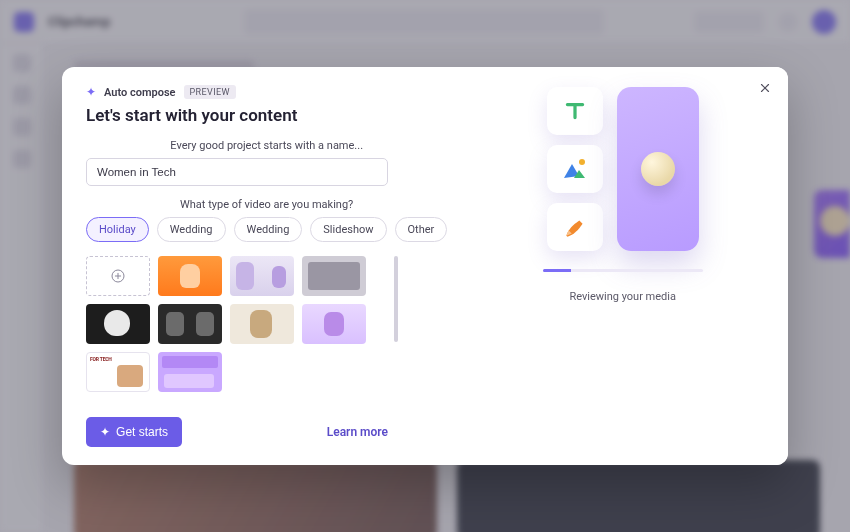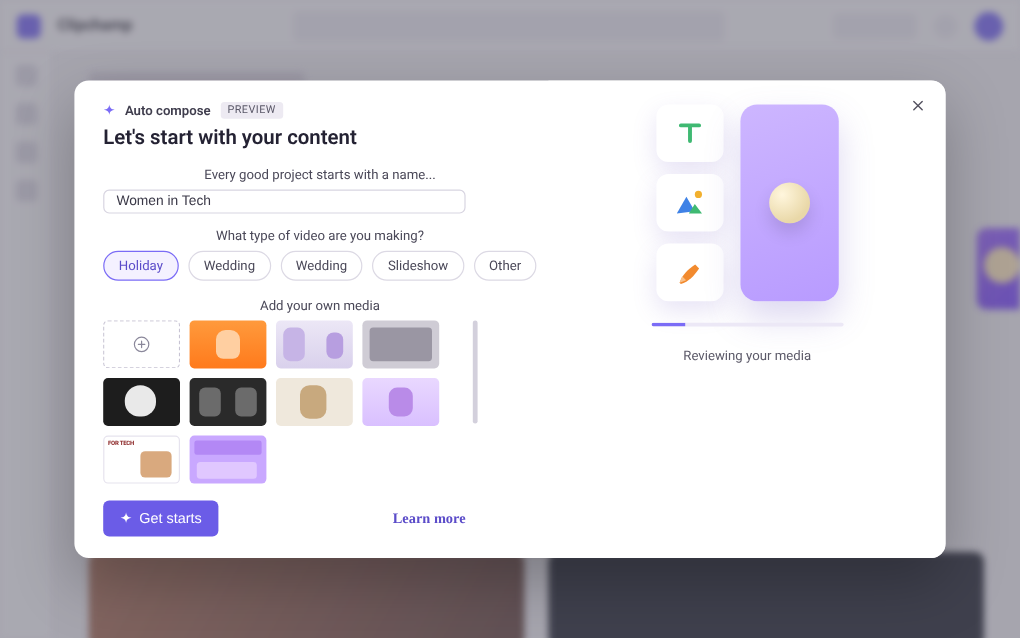--- a/index.html
+++ b/index.html
@@ -57,21 +57,21 @@
   .t3{background:#cfccd5;} .t3::before{content:"";position:absolute;inset:6px 6px 6px 6px;background:#9a96a3;border-radius:3px;}
   .t4{background:#1d1d1d;} .t4::after{content:"";position:absolute;left:18px;top:6px;width:26px;height:26px;background:#e9e9e9;border-radius:50% 50% 46% 46%;}
   .t5{background:#2a2a2a;} .t5::before{content:"";position:absolute;left:8px;top:8px;width:18px;height:24px;background:#6b6b6b;border-radius:5px;} .t5::after{content:"";position:absolute;right:8px;top:8px;width:18px;height:24px;background:#6b6b6b;border-radius:5px;}
   .t6{background:#efe8dc;} .t6::after{content:"";position:absolute;left:20px;top:6px;width:22px;height:28px;background:#c8a97e;border-radius:8px;}
   .t7{background:linear-gradient(#e9d8ff,#d9c0ff);} .t7::after{content:"";position:absolute;left:22px;top:8px;width:20px;height:24px;background:#b98be8;border-radius:7px;}
   .t8{background:#fff;border:1px solid #e6e3ee;} .t8::before{content:"FOR TECH";position:absolute;left:3px;top:3px;font-size:5px;font-weight:800;color:#8e2b2b;letter-spacing:-.2px;} .t8::after{content:"";position:absolute;right:6px;bottom:4px;width:26px;height:22px;background:#d9a97e;border-radius:4px;}
   .t9{background:#c9a8ff;} .t9::before{content:"";position:absolute;left:4px;top:4px;right:4px;height:12px;background:#b388f5;border-radius:2px;} .t9::after{content:"";position:absolute;left:6px;bottom:4px;width:50px;height:14px;background:#e0c7ff;border-radius:3px;}
 
   .footer{margin-top:auto;display:flex;align-items:center;justify-content:space-between;width:302px;padding-top:14px;}
   .primary{background:#6b5ce7;color:#fff;border:none;border-radius:5px;font-size:12px;font-weight:500;padding:8px 14px;display:flex;align-items:center;gap:6px;cursor:pointer;}
-  .link{font-size:12px;font-weight:600;color:#5b4cc9;cursor:pointer;font-family:Liberation Serif, serif;}
+  .link{font-size:12px;font-weight:600;color:#5b4cc9;cursor:pointer;}
 
   
   .right{flex:1;background:#fff;display:flex;flex-direction:column;align-items:center;justify-content:flex-start;gap:18px;padding:20px;}
   .illus{display:flex;gap:14px;align-items:center;}
   .col{display:flex;flex-direction:column;gap:10px;}
   .card{width:56px;height:48px;background:#fff;border-radius:10px;box-shadow:0 8px 20px rgba(120,100,200,.18);display:flex;align-items:center;justify-content:center;}
   .big{width:82px;height:164px;background:linear-gradient(160deg,#cdb6ff,#b89bff);border-radius:14px;box-shadow:0 14px 28px rgba(120,100,200,.25);display:flex;align-items:center;justify-content:center;}
   .ball{width:34px;height:34px;background:radial-gradient(circle at 32% 30%,#fff6dd,#e9d8a8 70%);border-radius:50%;box-shadow:0 8px 14px rgba(0,0,0,.12);}
   .progress{width:160px;height:3px;background:#ece8f6;border-radius:2px;overflow:hidden;}
   .progress i{display:block;width:18%;height:100%;background:#7b6cf6;}
@@ -131,21 +131,20 @@
 
       <div class="lbl">What type of video are you making?</div>
       <div class="chips">
         <span class="chip sel">Holiday</span>
         <span class="chip">Wedding</span>
         <span class="chip">Wedding</span>
         <span class="chip">Slideshow</span>
         <span class="chip">Other</span>
       </div>
 
-      <div class="lbl">Add your own media</div>
       <div class="media-wrap">
         <div class="media-grid">
           <div class="tile add">
             <svg viewBox="0 0 24 24">
                 <circle cx="12" cy="12" r="9" fill="none" stroke="currentColor" stroke-width="1.5"></circle>
                 <path d="M12 8v8M8 12h8" stroke="currentColor" stroke-width="1.5" stroke-linecap="round"></path>
               </svg>
           </div>
           <div class="tile t1"></div>
           <div class="tile t2"></div>

